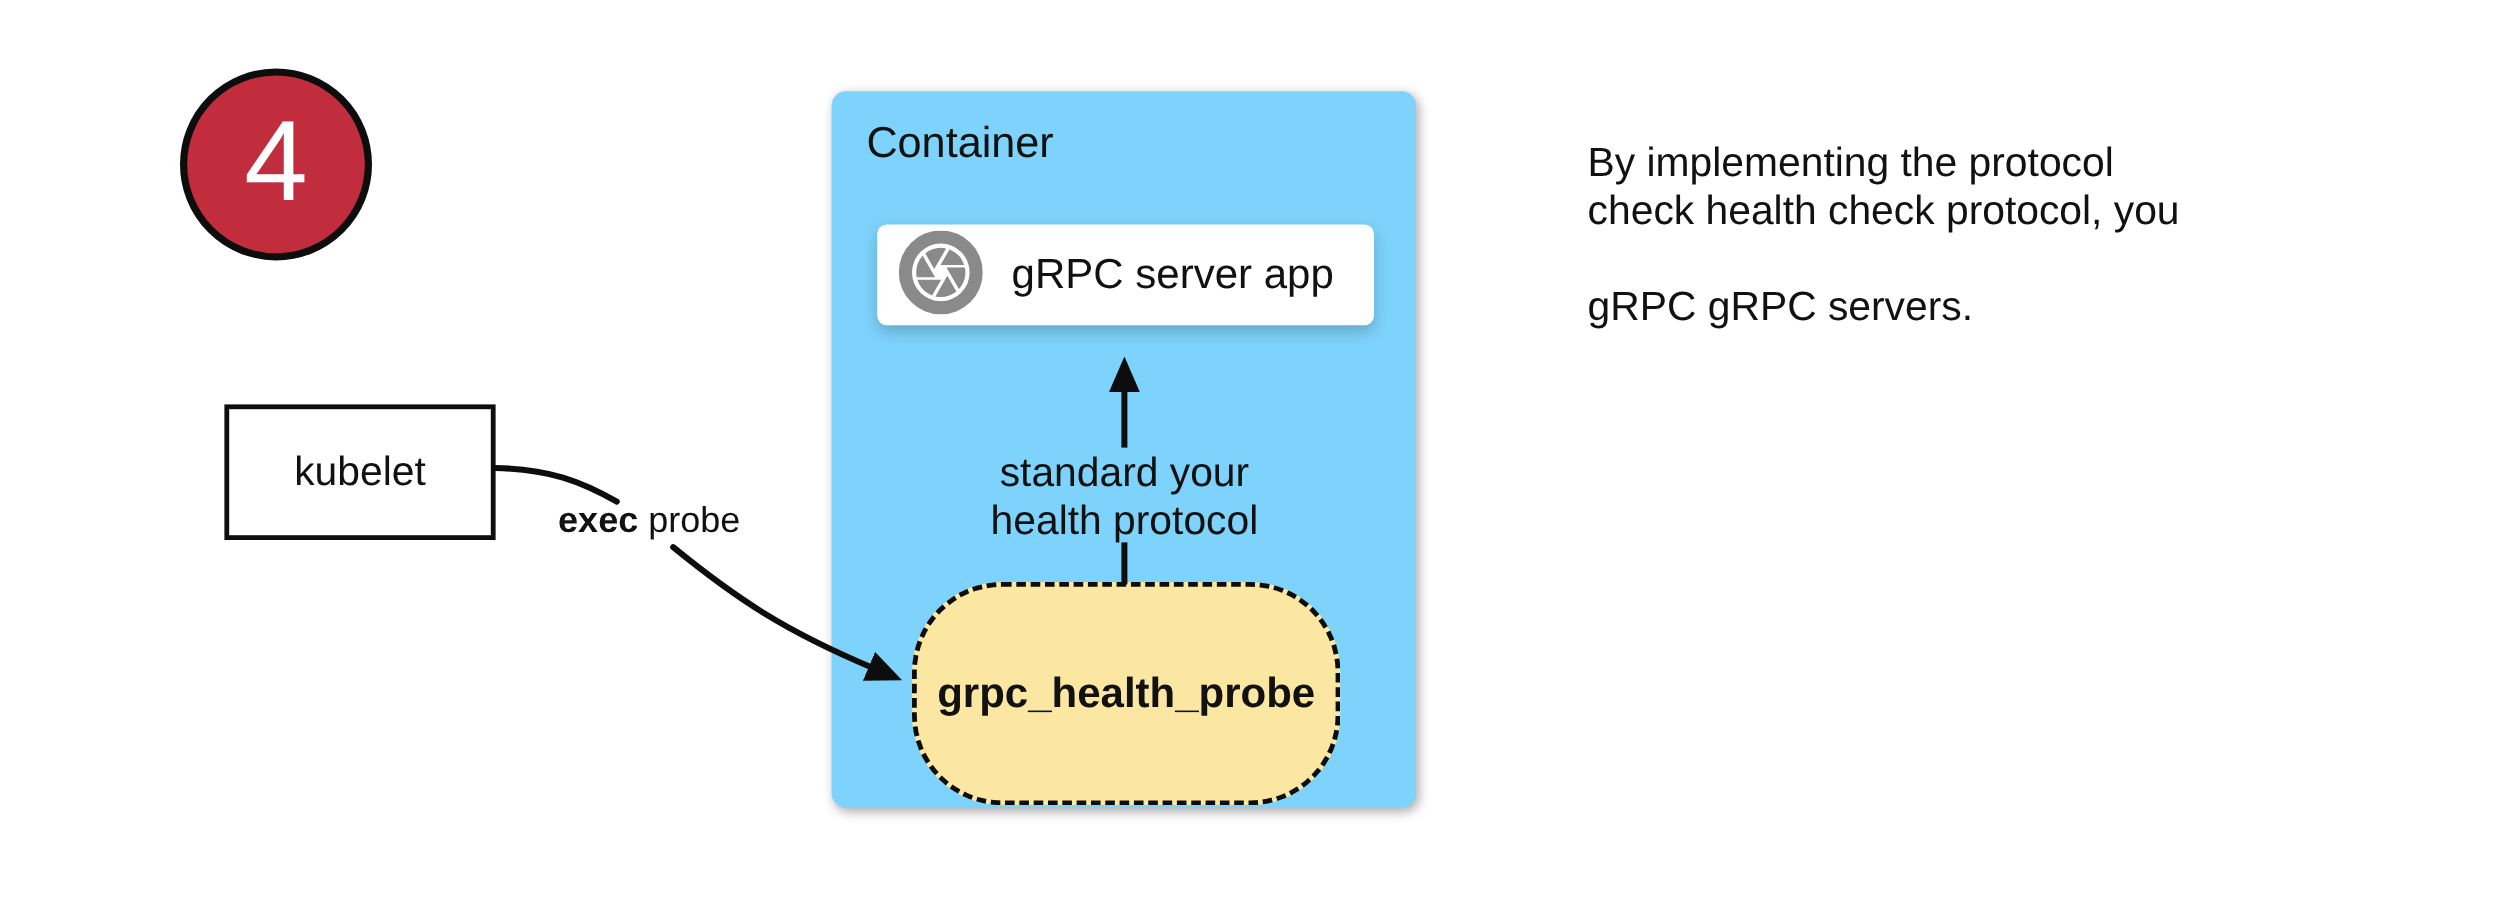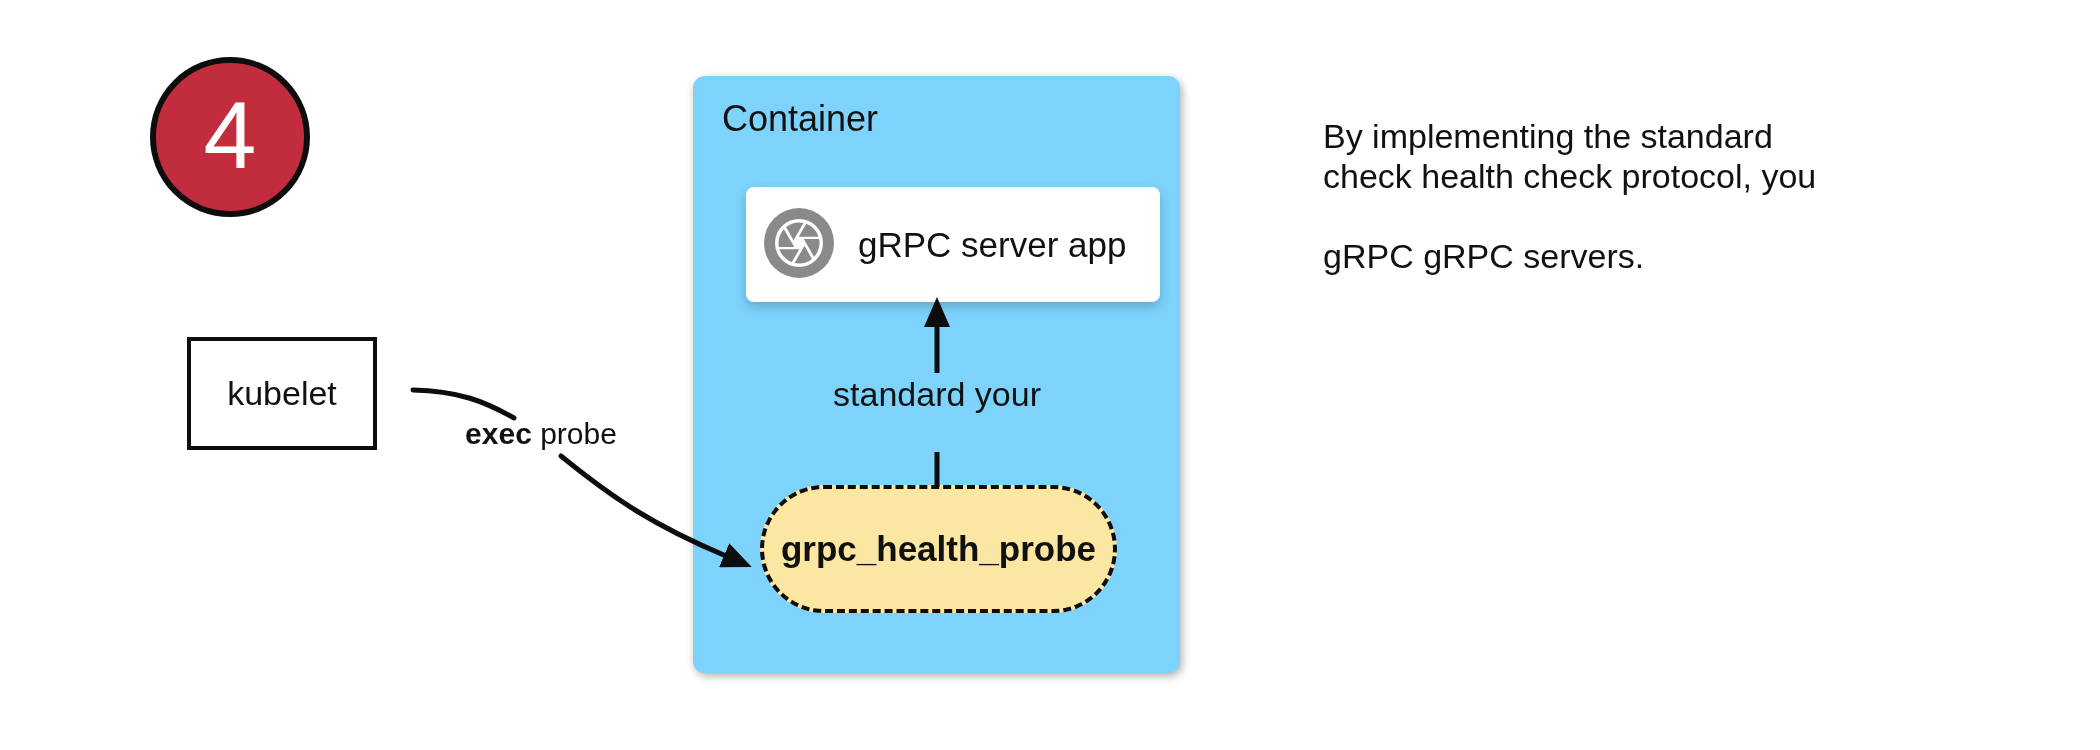--- a/index.html
+++ b/index.html
@@ -9,42 +9,42 @@
   }
   
   .step-badge{
     position:absolute;left:150px;top:57px;width:160px;height:160px;
     background:#C22D3E;border:6px solid #0d0d0d;border-radius:50%;
     box-sizing:border-box;display:flex;align-items:center;justify-content:center;
   }
   .step-badge span{color:#fff;font-size:95px;line-height:1;transform:translateY(-2px);}
   
   .kubelet-box{
-    position:absolute;left:187px;top:337px;width:190px;height:113px;
+    position:absolute;left:187px;top:337px;width:226px;height:113px;
     background:#fff;border:4px solid #0d0d0d;box-sizing:border-box;
     display:flex;align-items:center;justify-content:center;font-size:34px;
   }
   
   .container-panel{
     position:absolute;left:693px;top:76px;width:487px;height:597px;
     background:#7dd3fc;border-radius:12px;
     box-shadow:2px 3px 9px rgba(0,0,0,0.32);
   }
   .container-title{position:absolute;left:29px;top:22px;font-size:36px;}
   
   .server-card{
-    position:absolute;left:38px;top:111px;width:414px;height:115px;
+    position:absolute;left:38px;top:111px;width:414px;height:84px;
     background:#fff;border-radius:8px;box-shadow:0 5px 12px rgba(0,0,0,0.20);
-    display:flex;align-items:center;padding-left:18px;box-sizing:border-box;gap:24px;margin-left:15px;
+    display:flex;align-items:center;padding-left:18px;box-sizing:border-box;gap:24px;
   }
   .server-card .label{font-size:35px;}
   .aperture{width:70px;height:70px;flex:0 0 auto;}
   
   .probe-pill{
-    position:absolute;left:760px;top:485px;width:357px;height:128px;
+    position:absolute;left:760px;top:485px;width:357px;height:186px;
     background:#FBE7A1;border:4.5px dashed #0d0d0d;border-radius:75px;
     box-sizing:border-box;display:flex;flex-direction:column;
     align-items:center;justify-content:center;line-height:1.22;text-align:right;
   }
   .probe-pill .title{font-weight:bold;font-size:35px;}
   .probe-pill .subtitle{font-size:34px;}
   
   .exec-label{
     position:absolute;left:541px;top:417px;transform:translateX(-50%);
     font-size:30px;white-space:nowrap;
@@ -87,20 +87,21 @@
           <g transform="translate(35,35) scale(2.05) translate(-12,-12)">
             <path fill="#8A8A8A" d="M9.4 10.5l4.77-8.26C13.47 2.09 12.75 2 12 2c-2.4 0-4.6.85-6.32 2.25l3.66 6.35.06-.1zM21.54 9c-.92-2.92-3.15-5.26-6-6.34L11.88 9h9.66zm.26 1h-7.49l.29.5 4.76 8.25C21 16.97 22 14.61 22 12c0-.69-.07-1.35-.2-2zM8.54 12l-3.9-6.75C3.01 7.03 2 9.39 2 12c0 .69.07 1.35.2 2h7.49l-1.15-2zm-6.08 3c.92 2.92 3.15 5.26 6 6.34L12.12 15H2.46zm11.27 0l-3.9 6.76c.7.15 1.42.24 2.17.24 2.4 0 4.6-.85 6.32-2.25l-3.66-6.35-.93 1.6z"></path>
           </g>
         </svg>
       </span>
       <span class="label">gRPC server app</span>
     </div>
 
     <div class="protocol-label" style="left:244px;top:298px;">
       <span>standard your</span><br>
+      <span>health protocol</span>
     </div>
   </div>
 
   <div class="probe-pill">
     <span class="title">grpc_health_probe</span>
   </div>
 
   <svg class="arrows" viewBox="0 0 2100 750">
     <defs>
       <marker id="ah" markerUnits="userSpaceOnUse" markerWidth="32" markerHeight="26" refX="2" refY="13" orient="auto">
@@ -111,19 +112,19 @@
     <path d="M 413 390 C 458 391, 484 401, 514 418" fill="none" stroke="#0d0d0d" stroke-width="5" stroke-linecap="round"></path>
 
     <path d="M 561 456 C 615 500, 655 526, 726 556" fill="none" stroke="#0d0d0d" stroke-width="5" stroke-linecap="round" marker-end="url(#ah)"></path>
 
     <path d="M 937 487 L 937 452" fill="none" stroke="#0d0d0d" stroke-width="5"></path>
 
     <path d="M 937 373 L 937 325" fill="none" stroke="#0d0d0d" stroke-width="5" marker-end="url(#ah)"></path>
   </svg>
 
   <div class="caption">
-    <span>By implementing the standard</span><br>
+    <span>By implementing the protocol</span><br>
     <span>check health check protocol, you</span><br>
     <br>
     <span>gRPC gRPC servers.</span>
   </div>
 
 </div>
 
 </body></html>

